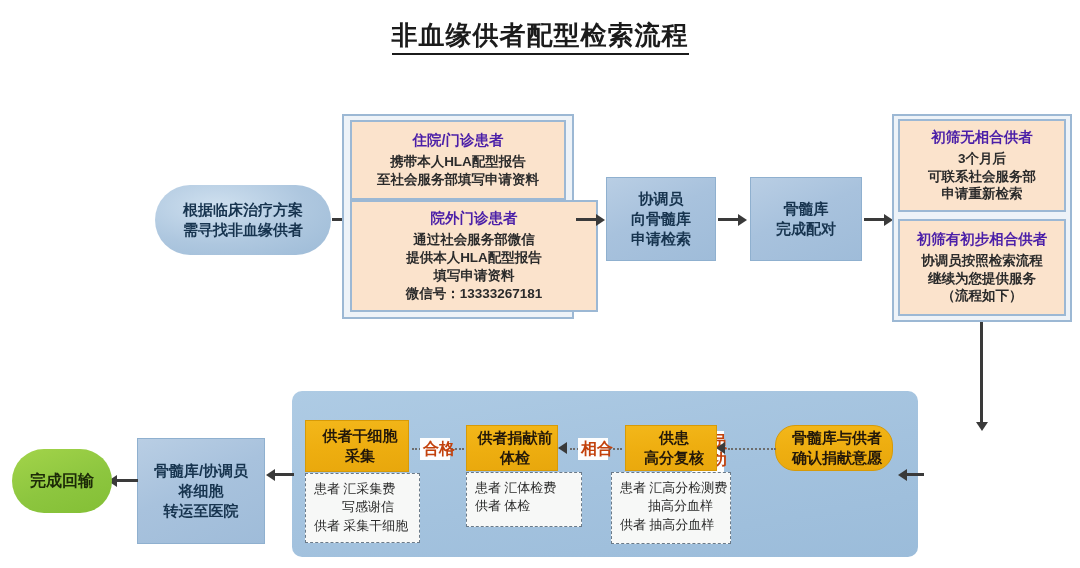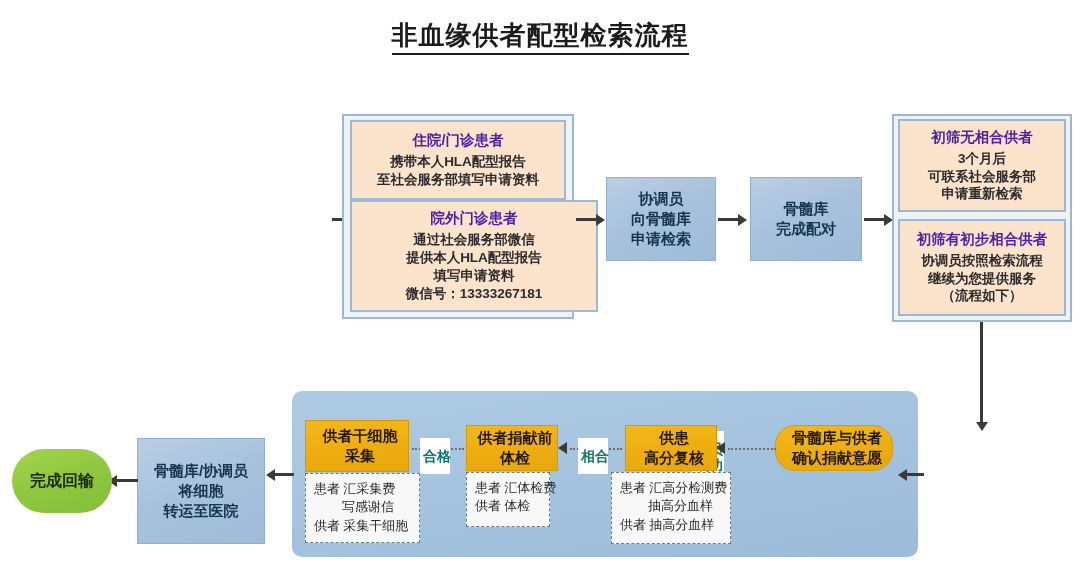--- a/index.html
+++ b/index.html
@@ -131,26 +131,26 @@
     height: 166px;
     background: linear-gradient(170deg, #aecbe4 0%, #a3c2de 55%, #9bbcda 100%);
     border-radius: 10px;
   }
 
   
   .edge-label {
     position: absolute;
     box-sizing: border-box;
     background: #fdfdfd;
-    color: #0f766e;
-    font-size: 14px;
+    color: #c2410c;
+    font-size: 16px;
     font-weight: bold;
     line-height: 1.15;
     text-align: center;
-    padding: 10px 3px;
+    padding: 2px 3px;
     white-space: nowrap;
   }
 
   
   .arrow { position: absolute; }
   .arrow .shaft {
     position: absolute;
     background: #3a3a3a;
   }
   .arrow .head {
@@ -170,20 +170,24 @@
 <body>
 
 <div id="canvas">
 
   <div id="title">
     <span>非血缘供者配型检索流程</span>
   </div>
 
   <div id="bottom-panel"></div>
 
+  <div class="node pill-blue" style="left:155px; top:185px; width:176px; height:70px;">
+    <span class="ln">根据临床治疗方案</span>
+    <span class="ln">需寻找非血缘供者</span>
+  </div>
 
   <div class="arrow" style="left:332px; top:213px; width:32px; height:14px;">
     <div class="shaft" style="left:0; top:5px; width:22px; height:3px;"></div>
     <div class="head right" style="left:20px; top:1px;"></div>
   </div>
 
   <div class="group-frame" style="left:342px; top:114px; width:232px; height:205px;"></div>
 
   <div class="node peach-box" style="left:350px; top:120px; width:216px; height:80px;">
     <span class="hdr">住院/门诊患者</span>
@@ -279,21 +283,21 @@
   <div class="dotline" style="left:570px; top:448px; width:52px;"></div>
   <div class="edge-label" style="left:578px; top:438px; width:30px;">相合</div>
   <div class="arrow" style="left:558px; top:441px; width:14px; height:14px;">
     <div class="head left" style="left:0; top:1px;"></div>
   </div>
 
   <div class="node gold-box" style="left:466px; top:425px; width:92px; height:46px;">
     <span class="ln">供者捐献前</span>
     <span class="ln">体检</span>
   </div>
-  <div class="note-box" style="left:466px; top:472px; width:84px; height:55px;">
+  <div class="note-box" style="left:466px; top:472px; width:116px; height:55px;">
     <span class="ln">患者 汇体检费</span>
     <span class="ln">供者 体检</span>
   </div>
 
   <div class="dotline" style="left:412px; top:448px; width:52px;"></div>
   <div class="edge-label" style="left:420px; top:438px; width:30px;">合格</div>
   <div class="arrow" style="left:400px; top:441px; width:14px; height:14px;">
     <div class="head left" style="left:0; top:1px;"></div>
   </div>
 

